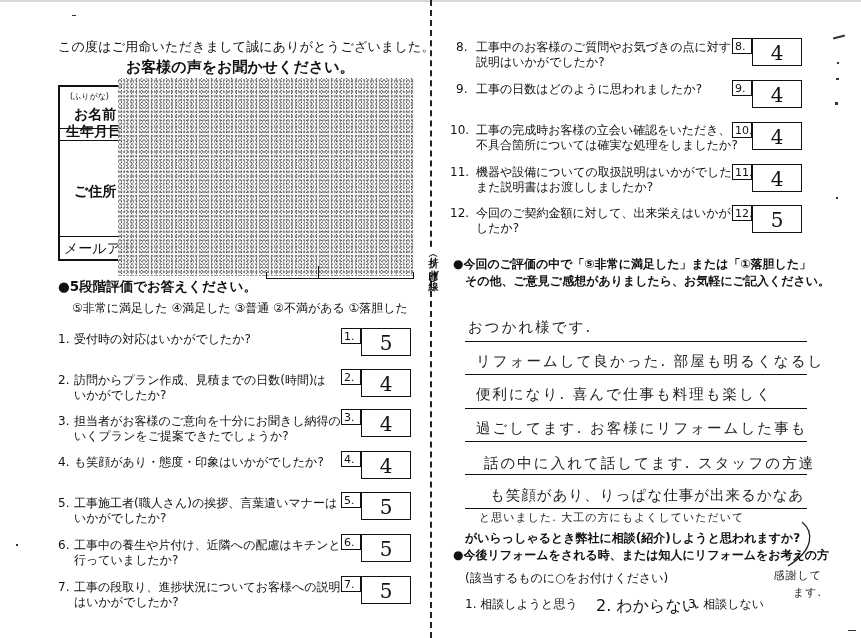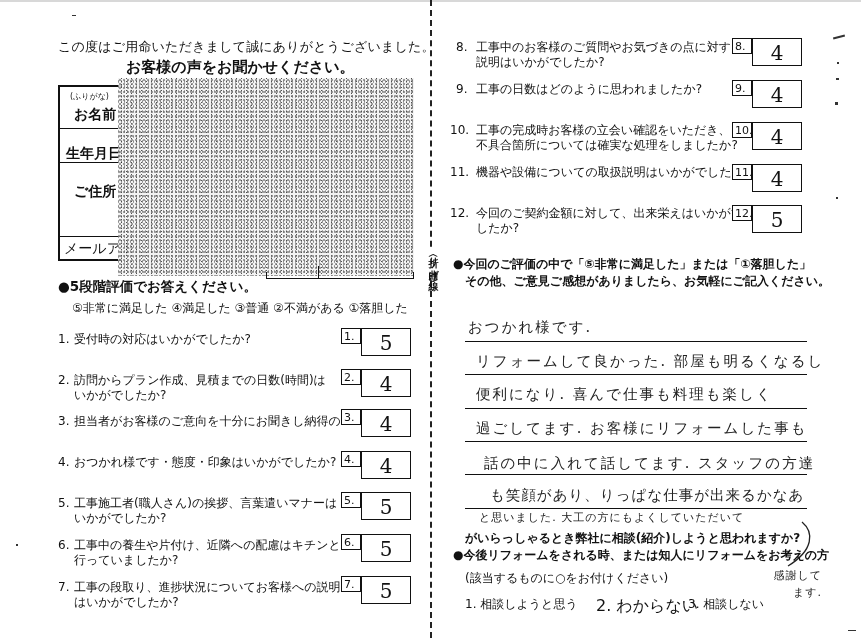--- a/index.html
+++ b/index.html
@@ -56,21 +56,21 @@
 <div class="topbar"></div>
 
 <div class="abs heading1">この度はご用命いただきまして誠にありがとうございました。</div>
 <div class="abs heading2">お客様の声をお聞かせください。</div>
 
 <div class="abs info-table">
   <div class="info-row" style="top:0;height:42px;">
     <span class="furigana">(ふりがな)</span>
     <span class="label" style="left:14px;top:19px;">お名前</span>
   </div>
-  <div class="info-row" style="top:56px;height:20px;">
+  <div class="info-row" style="top:34px;height:20px;">
     <span class="label" style="left:6px;top:2px;">生年月日</span>
   </div>
   <div class="info-row" style="top:62px;height:88px;">
     <span class="label" style="left:14px;top:34px;">ご住所</span>
   </div>
   <div class="info-row" style="top:150px;height:22px;">
     <span class="label" style="left:4px;top:3px;font-weight:normal;">メールアド</span>
   </div>
 </div>
 <div class="abs redacted"></div>
@@ -92,28 +92,29 @@
   <div><span class="num">2.</span><span>訪問からプラン作成、見積までの日数(時間)は</span></div>
   <div class="cont">いかがでしたか?</div>
 </div>
 <div class="abs ans" style="left:341px;top:369px;">
   <div class="n-box">2.</div>
   <div class="v-box">4</div>
 </div>
 
 <div class="abs q" style="left:58px;top:414px;">
   <div><span class="num">3.</span><span>担当者がお客様のご意向を十分にお聞きし納得の</span></div>
+  <div class="cont">いくプランをご提案できたでしょうか?</div>
 </div>
 <div class="abs ans" style="left:341px;top:409px;">
   <div class="n-box">3.</div>
   <div class="v-box">4</div>
 </div>
 
 <div class="abs q" style="left:58px;top:455px;">
-  <span class="num">4.</span><span>おつかれ様です・態度・印象はいかがでしたか?</span>
+  <span class="num">4.</span><span>も笑顔があり・態度・印象はいかがでしたか?</span>
 </div>
 <div class="abs ans" style="left:341px;top:451px;">
   <div class="n-box">4.</div>
   <div class="v-box">4</div>
 </div>
 
 <div class="abs q" style="left:58px;top:496px;">
   <div><span class="num">5.</span><span>工事施工者(職人さん)の挨拶、言葉遣いマナーは</span></div>
   <div class="cont">いかがでしたか?</div>
 </div>
@@ -164,20 +165,21 @@
   <div><span class="num" style="width:26px;">10.</span><span>工事の完成時お客様の立会い確認をいただき、</span></div>
   <div class="cont" style="padding-left:26px;">不具合箇所については確実な処理をしましたか?</div>
 </div>
 <div class="abs ans" style="left:732px;top:122px;">
   <div class="n-box">10.</div>
   <div class="v-box">4</div>
 </div>
 
 <div class="abs q" style="left:450px;top:165px;">
   <div><span class="num" style="width:26px;">11.</span><span>機器や設備についての取扱説明はいかがでしたか?</span></div>
+  <div class="cont" style="padding-left:26px;">また説明書はお渡ししましたか?</div>
 </div>
 <div class="abs ans" style="left:732px;top:164px;">
   <div class="n-box">11.</div>
   <div class="v-box">4</div>
 </div>
 
 <div class="abs q" style="left:450px;top:206px;">
   <div><span class="num" style="width:26px;">12.</span><span>今回のご契約金額に対して、出来栄えはいかがで</span></div>
   <div class="cont" style="padding-left:26px;">したか?</div>
 </div>

